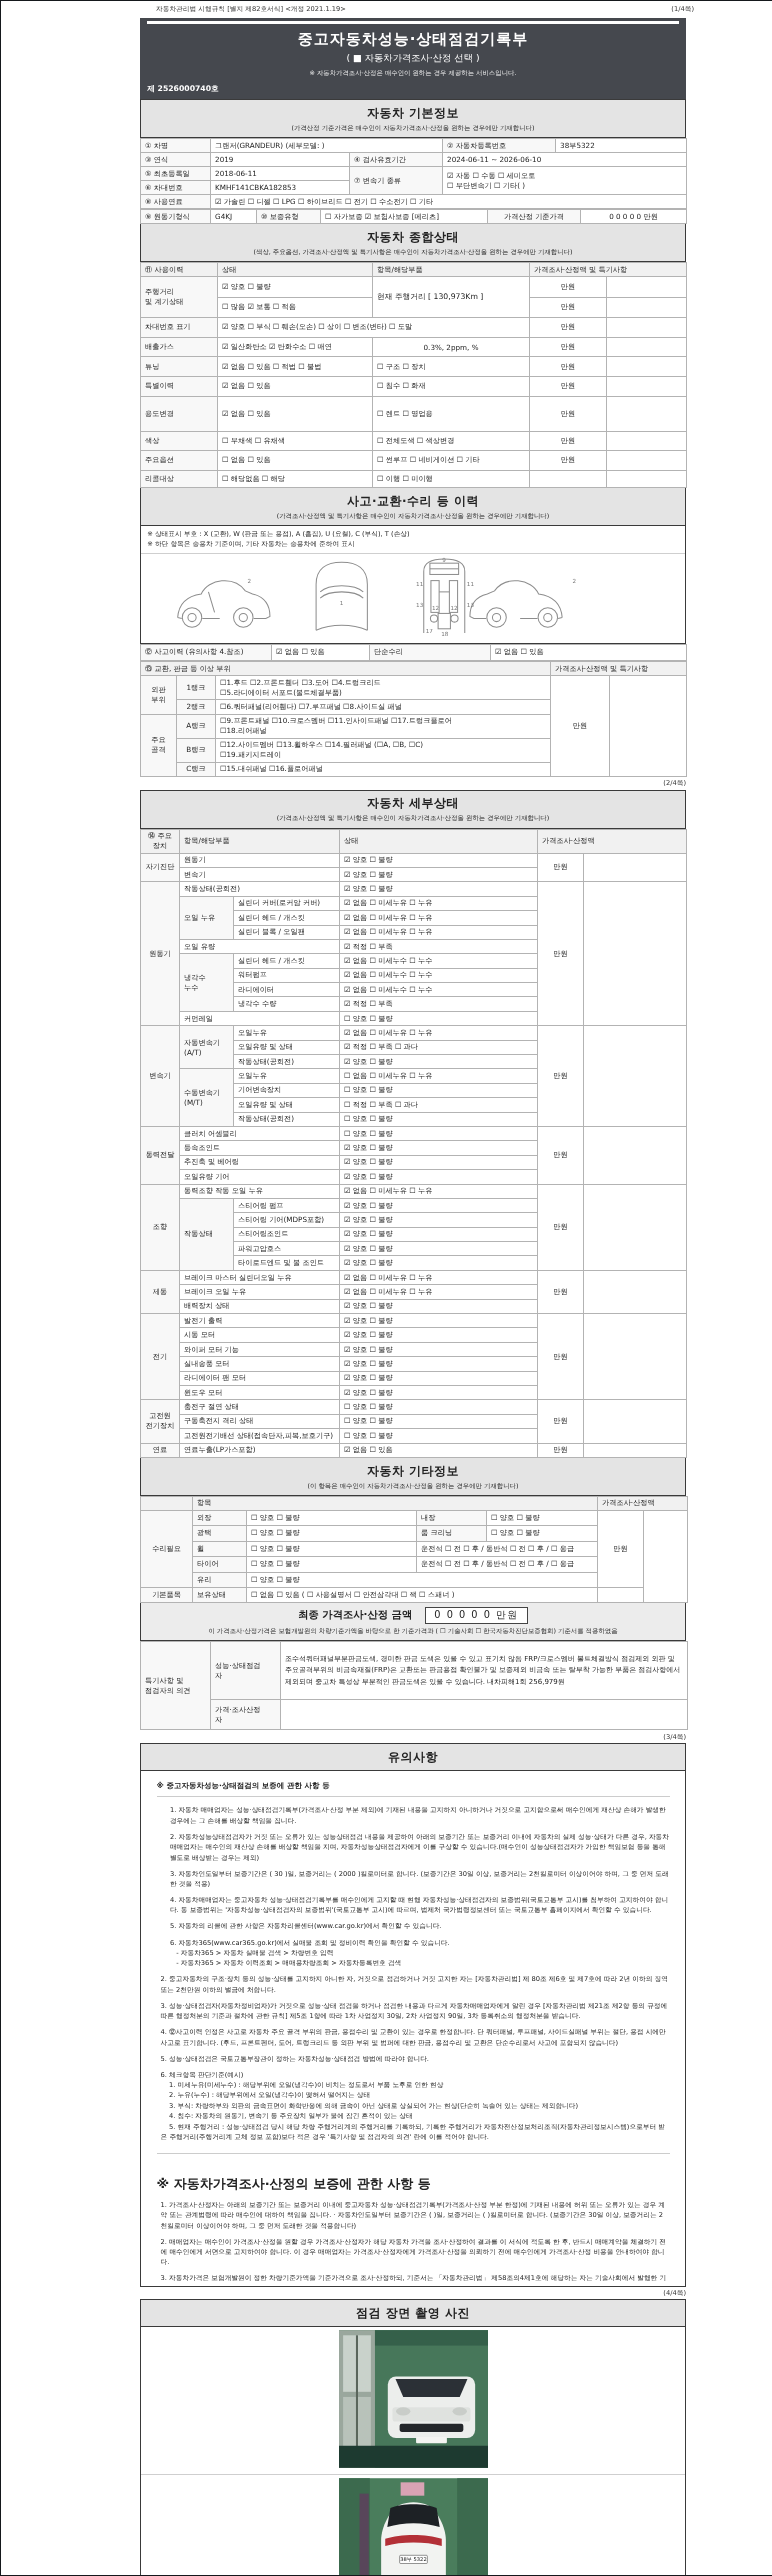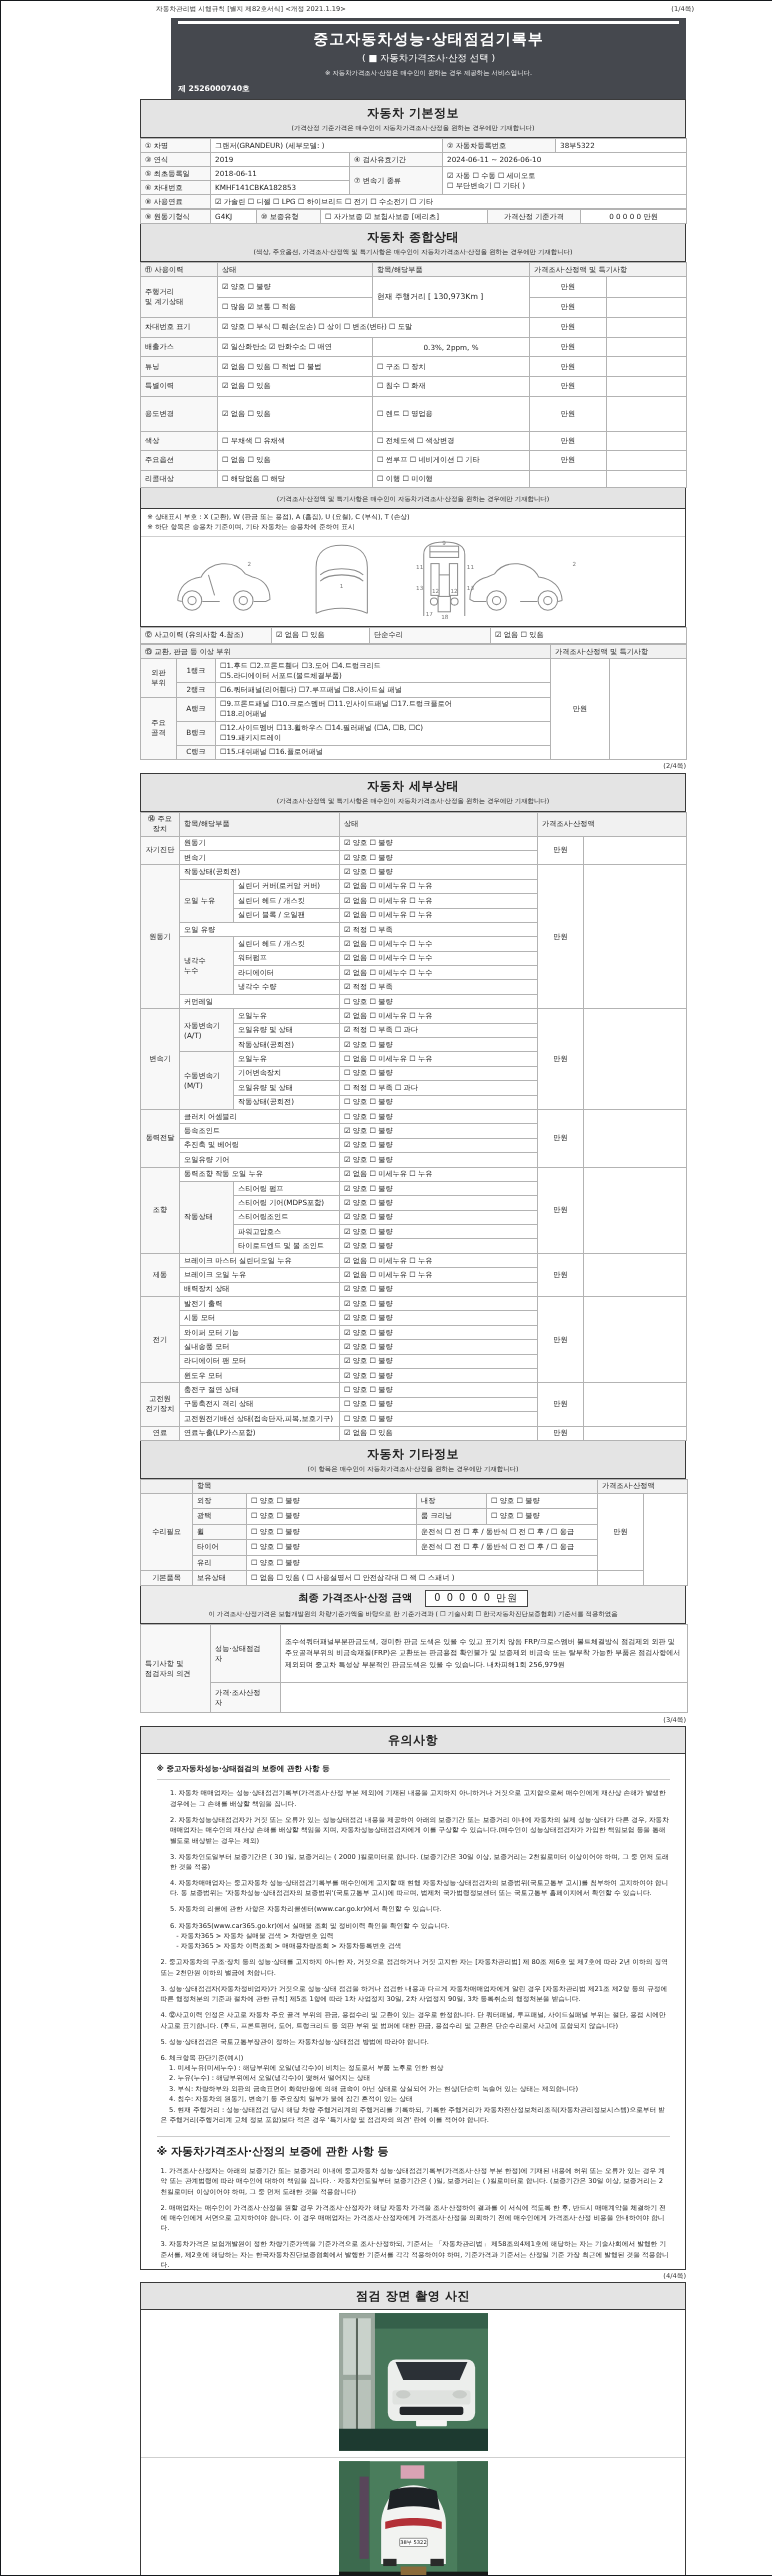--- a/index.html
+++ b/index.html
@@ -5,21 +5,21 @@
   html,body{margin:0;padding:0;}
   body{width:773px;height:2576px;overflow:hidden;background:#fff;
        font-family:"DejaVu Sans","Liberation Sans",sans-serif;color:#222;}
   .page{position:relative;width:773px;height:2576px;background:#fff;
         border:1px solid #15181c;box-sizing:border-box;overflow:hidden;}
   .topmeta{position:absolute;top:3.6px;left:155px;width:538px;display:flex;
            justify-content:space-between;font-size:6.7px;color:#333;}
   .sheet{position:absolute;left:139px;top:16.5px;width:546px;}
 
   
-  .dark{background:#45484e;color:#fff;padding:3.6px 7.2px 5.2px;box-sizing:border-box;margin-left:31px;}
+  .dark{background:#45484e;color:#fff;padding:3.6px 7.2px 5.2px;box-sizing:border-box;}
   .stripe{height:2.6px;background:#fff;margin-bottom:6.2px;}
   .dark .t{font-size:15px;font-weight:bold;text-align:center;letter-spacing:1px;}
   .dark .s{font-size:9.3px;text-align:center;margin-top:3.6px;}
   .dark .n{font-size:6.4px;text-align:center;margin-top:3.1px;color:#f2f2f2;}
   .dark .d{font-size:7.7px;text-align:left;margin-top:6.7px;font-weight:bold;}
 
   
   .shead{background:#e4e4e4;border:1px solid #3a3a3a;border-bottom:0.5px solid #3a3a3a;
          text-align:center;padding:4.6px 0 4.1px;box-sizing:border-box;}
   .shead .h{font-size:12px;font-weight:bold;letter-spacing:0.5px;}
@@ -49,21 +49,21 @@
             padding:4.1px 0 4.6px;text-align:center;}
   .finalbar .row1{font-size:10.3px;font-weight:bold;}
   .finalbar .amount{display:inline-block;border:0.8px solid #444;background:#fff;
             font-size:9.8px;font-weight:normal;padding:1px 8.2px;margin-left:9.3px;letter-spacing:1.5px;}
   .finalbar .note{font-size:6.4px;margin-top:3.1px;font-weight:normal;}
 
   
   .notice-content{border:1px solid #3a3a3a;border-top:none;box-sizing:border-box;
                   height:516px;overflow:hidden;padding:7.2px 15.5px 0;}
   .nsec-title{font-size:7.5px;font-weight:bold;margin:3.1px 0 8.2px;border-bottom:0.5px solid #ccc;padding-bottom:5.2px;}
-  .nsec-title2{font-size:11px;font-weight:bold;margin:10.3px 0 7.2px;border-top:0.5px solid #ccc;padding-top:7px;}
+  .nsec-title2{font-size:13px;font-weight:bold;margin:10.3px 0 7.2px;border-top:0.5px solid #ccc;padding-top:21px;}
   .nitem{font-size:6.7px;line-height:1.55;margin-bottom:5.7px;white-space:pre-line;}
   .ind1 .nitem{margin-left:13.4px;}
   .ind2 .nitem{margin-left:4.1px;}
 
   
   .photo-sec{border:1px solid #3a3a3a;border-top:none;box-sizing:border-box;}
   .photo-cell{text-align:center;padding:3.1px 0 3.6px;}
   .pdiv{border-top:0.5px solid #cfcfcf;margin:0;}
   svg text{font-family:"DejaVu Sans","Liberation Sans",sans-serif;}
 </style>
@@ -234,20 +234,21 @@
         <td class="lb">리콜대상</td>
         <td>☐ 해당없음   ☐ 해당</td>
         <td>☐ 이행   ☐ 미이행</td>
         <td></td>
         <td></td>
       </tr>
     </tbody>
       </table>
 
     <div class="shead" style="border-top:none">
+      <div class="h">사고·교환·수리 등 이력</div>
       <div class="sub">(가격조사·산정액 및 특기사항은 매수인이 자동차가격조사·산정을 원하는 경우에만 기재합니다)</div>
     </div>
     <div class="accblock">
       <div class="accnotes">
         <div>※ 상태표시 부호 : X (교환), W (판금 또는 용접), A (흠집), U (요철), C (부식), T (손상)</div>
         <div>※ 하단 항목은 승용차 기준이며, 기타 자동차는 승용차에 준하여 표시</div>
       </div>
       <div class="diagwrap">
         <svg width="515" height="81" viewBox="0 0 1000 158">
           <g stroke="#8d8d8d" stroke-width="2" fill="none">

